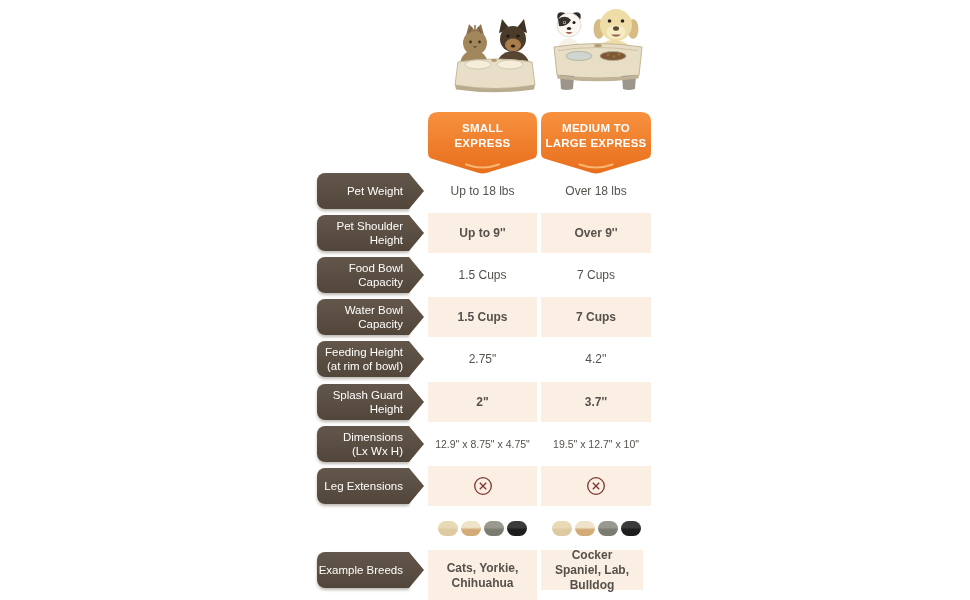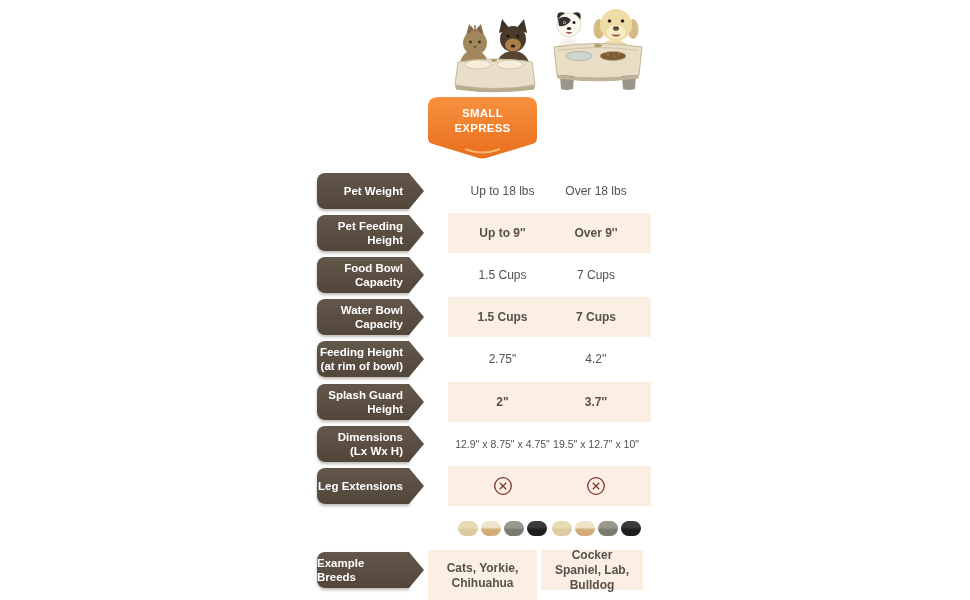--- a/index.html
+++ b/index.html
@@ -2,50 +2,50 @@
 <html style="--page-bg: #ffffff; --banner-top: #f7913f; --banner-bottom: #e86e1c; --banner-highlight: #f9b571; --label-bg-top: #63564a; --label-bg-bottom: #52463a; --label-text: #ffffff; --row-cream: #fbeee2; --cell-text: #55514c; --na-icon: #7d3430;"><head>
 <meta charset="utf-8">
 <style>
   html,body{margin:0;padding:0;background:#fff;}
   .canvas{
     position:relative;width:970px;height:600px;background:var(--page-bg,#fff);
     font-family:"Liberation Sans",sans-serif;overflow:hidden;margin:0 auto;
   }
   
   .product-img{position:absolute;}
-  .banner{position:absolute;top:97px;height:63px;}
+  .banner{position:absolute;top:112px;height:63px;}
   .banner svg{position:absolute;inset:0;}
   .banner-text{
     position:absolute;left:0;right:0;top:0;height:47px;
     display:flex;flex-direction:column;align-items:center;justify-content:center;
     color:#fff;font-weight:bold;font-size:11.5px;line-height:15px;letter-spacing:.25px;
     text-align:center;
   }
   
   .row{position:absolute;left:0;width:970px;height:42px;}
   .label-btn{
     position:absolute;left:317px;top:3px;width:92px;height:36px;
     background:linear-gradient(180deg,var(--label-bg-top,#63564a),var(--label-bg-bottom,#52463a));
     border-radius:8px 0 0 8px;
     box-shadow:0 2px 3px rgba(70,54,36,.35);
     display:flex;flex-direction:column;align-items:flex-end;justify-content:center;
     padding-right:6px;box-sizing:border-box;
-    color:var(--label-text,#fff);font-size:11.5px;font-weight:bold;line-height:14px;text-align:left;
+    color:var(--label-text,#fff);font-size:11.5px;font-weight:normal;line-height:14px;text-align:left;
   }
   .label-btn::after{
     content:"";position:absolute;left:100%;top:0;width:15px;height:36px;
     background:linear-gradient(180deg,var(--label-bg-top,#63564a),var(--label-bg-bottom,#52463a));
     clip-path:polygon(0 0,100% 50%,0 100%);
   }
   .cell{
     position:absolute;top:1px;height:40px;
     display:flex;align-items:center;justify-content:center;text-align:center;
     color:var(--cell-text,#55514c);font-size:12px;line-height:15px;
   }
-  .c1{left:448px;width:109px;}
+  .c1{left:428px;width:109px;}
   .c2{left:541px;width:110px;}
   .row-cream .cell{background:var(--row-cream,#fbeee2);font-weight:bold;}
   .cell.small{font-size:10.5px;white-space:nowrap;}
   .swatch-group{display:flex;gap:3px;}
   .swatch{width:20px;height:15px;border-radius:7.5px;}
   .na-icon{display:block;}
 </style>
 </head>
 <body>
 
@@ -125,36 +125,52 @@
       </defs>
       <path d="M10 0 H99 Q109 0 109 10 V41 Q109 45.5 105 46.8 L59 60.8 Q54.5 62.2 50 60.8 L4 46.8 Q0 45.5 0 41 V10 Q0 0 10 0 Z" fill="url(#bg1)"></path>
       <path d="M38 52.5 Q54.5 58.5 71 52.5" stroke="var(--banner-highlight,#f9b571)" stroke-width="2.2" fill="none" stroke-linecap="round"></path>
     </svg>
     <div class="banner-text">
       <span>SMALL</span>
       <span>EXPRESS</span>
     </div>
   </div>
 
+  <div class="banner" style="left:541px;width:110px;">
+    <svg width="110" height="63" viewBox="0 0 110 63">
+      <defs>
+        <linearGradient id="bg2" x1="0" y1="0" x2="0" y2="1">
+          <stop offset="0" style="stop-color:var(--banner-top,#f7913f)"></stop>
+          <stop offset="1" style="stop-color:var(--banner-bottom,#e86e1c)"></stop>
+        </linearGradient>
+      </defs>
+      <path d="M10 0 H100 Q110 0 110 10 V41 Q110 45.5 106 46.8 L59.5 60.8 Q55 62.2 50.5 60.8 L4 46.8 Q0 45.5 0 41 V10 Q0 0 10 0 Z" fill="url(#bg2)"></path>
+      <path d="M38.5 52.5 Q55 58.5 71.5 52.5" stroke="var(--banner-highlight,#f9b571)" stroke-width="2.2" fill="none" stroke-linecap="round"></path>
+    </svg>
+    <div class="banner-text">
+      <span>MEDIUM TO</span>
+      <span>LARGE EXPRESS</span>
+    </div>
+  </div>
 
   <div class="row" style="top:170px;">
     <div class="label-btn">
       <span>Pet Weight</span>
     </div>
     <div class="cell c1">
         <span>Up to 18 lbs</span>
       </div>
     <div class="cell c2">
         <span>Over 18 lbs</span>
       </div>
   </div>
 
   <div class="row row-cream" style="top:212px;">
     <div class="label-btn">
-      <span>Pet Feeding</span>
+      <span>Pet Shoulder</span>
       <span>Height</span>
     </div>
     <div class="cell c1">
         <span>Up to 9''</span>
       </div>
     <div class="cell c2">
         <span>Over 9''</span>
       </div>
   </div>
 

